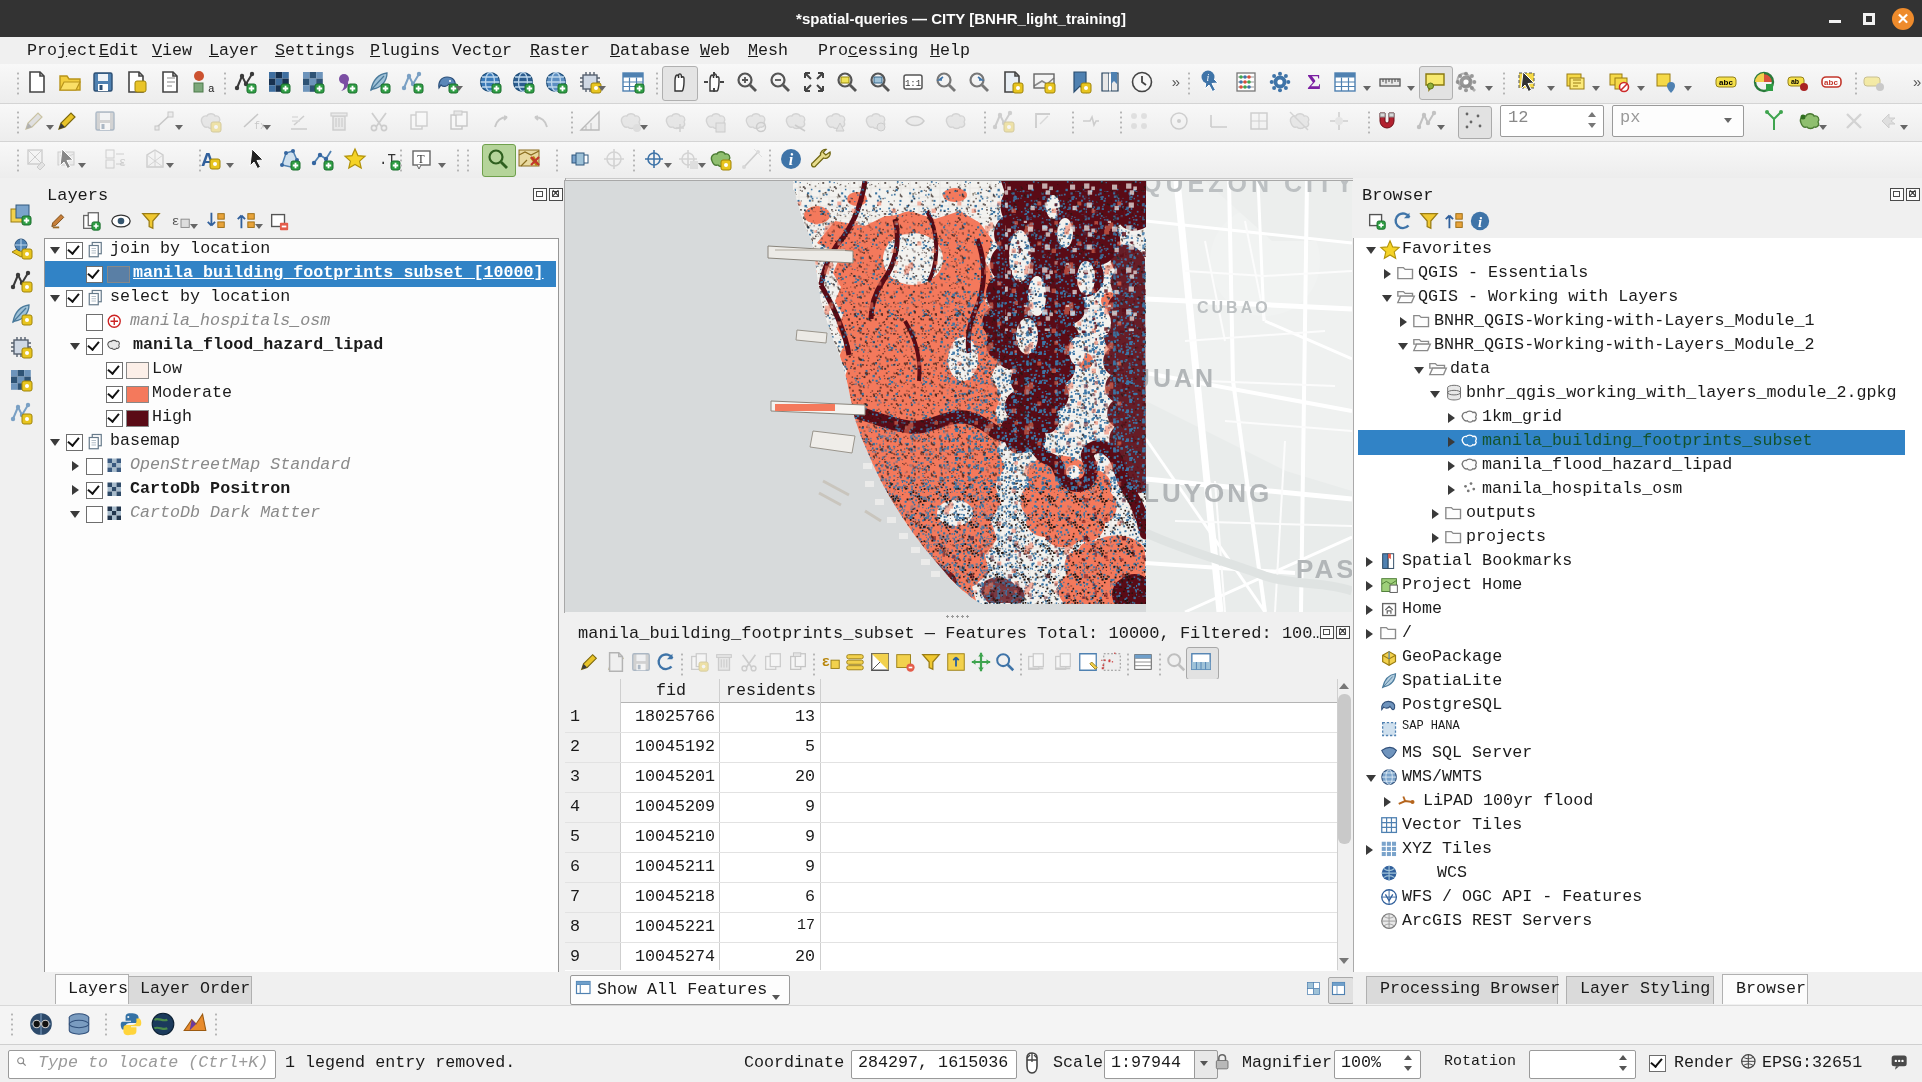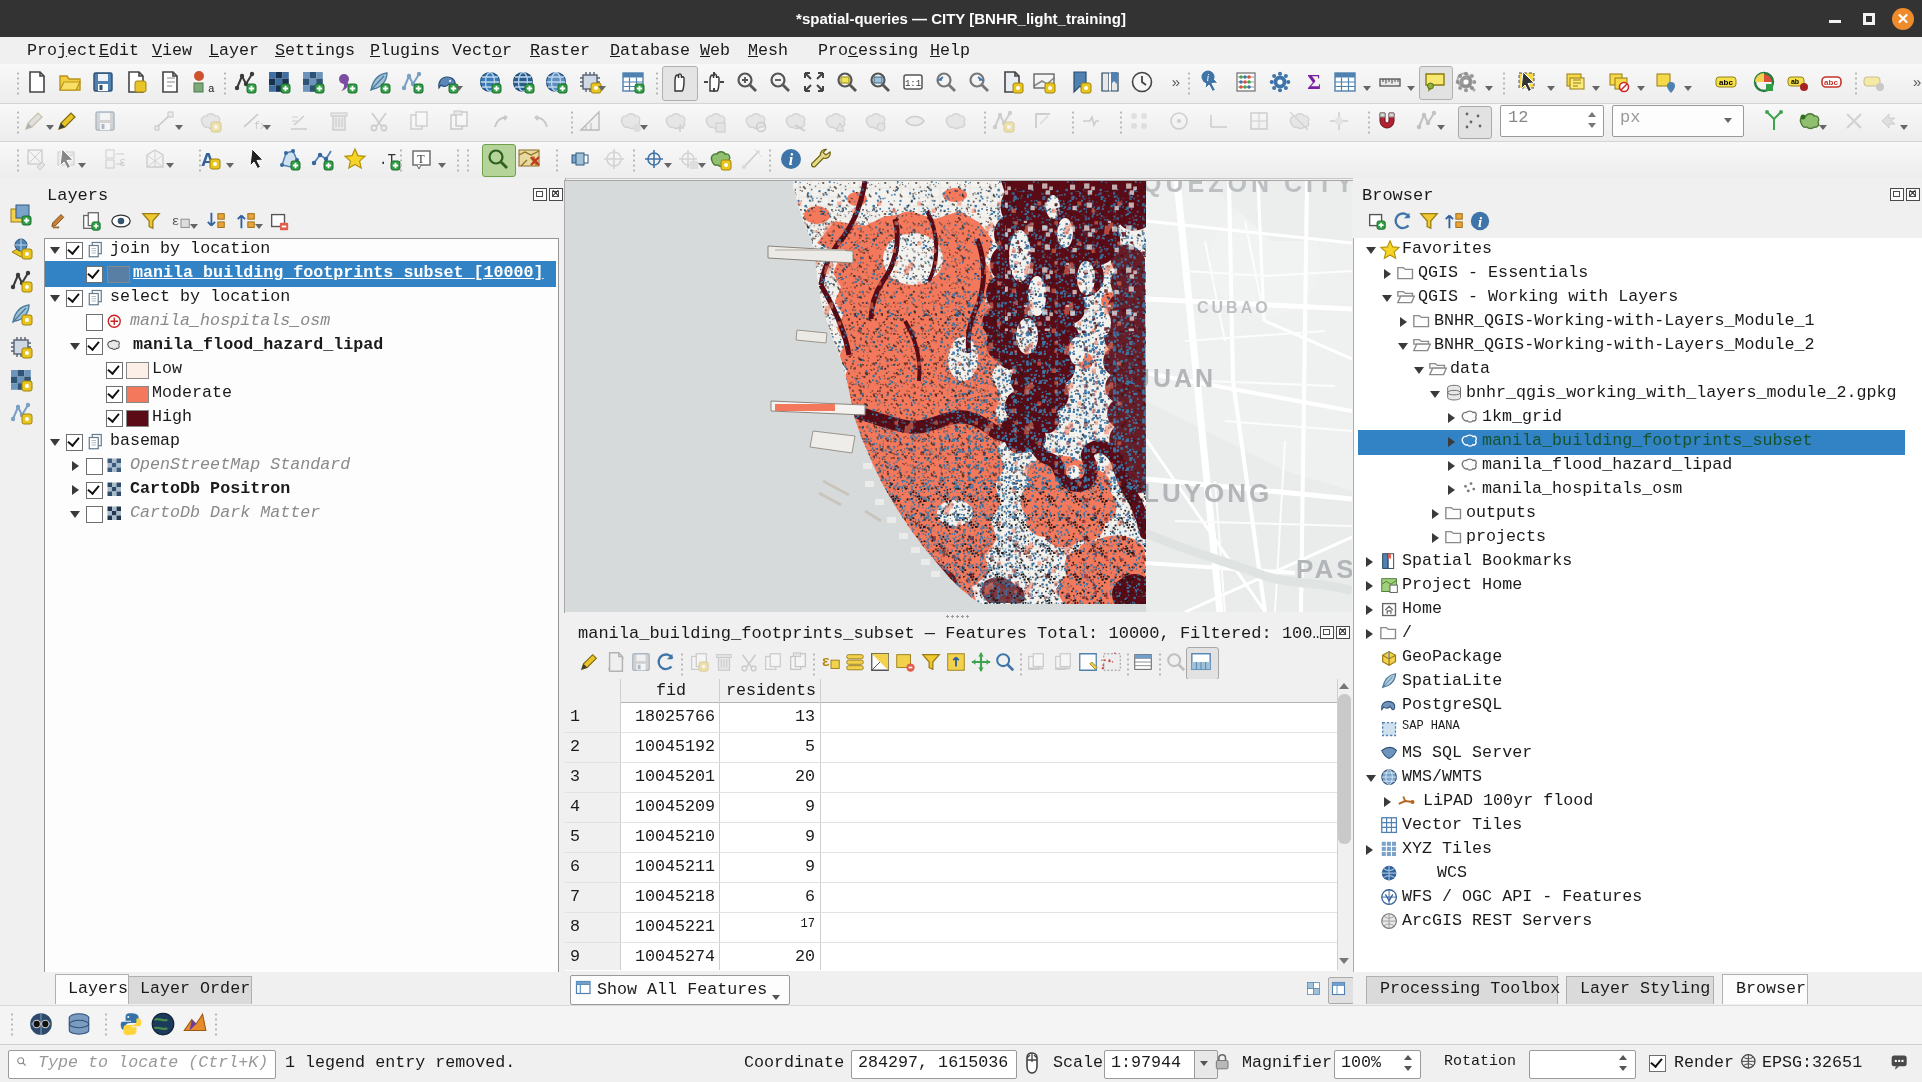--- a/index.html
+++ b/index.html
@@ -1484,21 +1484,21 @@
 <div class="row" style="left:570px;top:857px;font-size:16.7px;">6</div>
 <div class="row" style="left:635px;top:857px;width:80px;text-align:right;font-size:16.7px;">10045211</div>
 <div class="row" style="left:735px;top:857px;width:80px;text-align:right;font-size:16.7px;">9</div>
 <div class="abs" style="left:565px;top:912px;width:772px;height:1px;background:#e2e2e2;"></div>
 <div class="row" style="left:570px;top:887px;font-size:16.7px;">7</div>
 <div class="row" style="left:635px;top:887px;width:80px;text-align:right;font-size:16.7px;">10045218</div>
 <div class="row" style="left:735px;top:887px;width:80px;text-align:right;font-size:16.7px;">6</div>
 <div class="abs" style="left:565px;top:942px;width:772px;height:1px;background:#e2e2e2;"></div>
 <div class="row" style="left:570px;top:917px;font-size:16.7px;">8</div>
 <div class="row" style="left:635px;top:917px;width:80px;text-align:right;font-size:16.7px;">10045221</div>
-<div class="row" style="left:735px;top:917px;width:80px;text-align:right;font-size:12px;">17</div>
+<div class="row" style="left:735px;top:917px;width:80px;text-align:right;font-size:15px;">17</div>
 <div class="abs" style="left:565px;top:972px;width:772px;height:1px;background:#e2e2e2;"></div>
 <div class="row" style="left:570px;top:947px;font-size:16.7px;">9</div>
 <div class="row" style="left:635px;top:947px;width:80px;text-align:right;font-size:16.7px;">10045274</div>
 <div class="row" style="left:735px;top:947px;width:80px;text-align:right;font-size:16.7px;">20</div>
 <div class="abs" style="left:1337px;top:679px;width:15px;height:291px;background:#f0f0f0;border-left:1px solid #cfcfcf;"></div>
 <div class="abs" style="left:1339px;top:683px;width:0;height:0;border-left:5px solid transparent;border-right:5px solid transparent;border-bottom:6px solid #777;"></div>
 <div class="abs" style="left:1339px;top:958px;width:0;height:0;border-left:5px solid transparent;border-right:5px solid transparent;border-top:6px solid #777;"></div>
 <div class="abs" style="left:1338px;top:694px;width:13px;height:150px;background:#c9c9c9;border-radius:6px;"></div>
 <div class="abs" style="left:1353px;top:178px;width:569px;height:794px;background:#fff;border-left:1px solid #aaa;"></div>
 <div class="abs" style="left:1353px;top:178px;width:569px;height:60px;background:#f0f0f0;"></div>
@@ -1720,21 +1720,21 @@
     <rect x="2" y="10" width="8" height="8" fill="#fff" stroke="#4f81b1"></rect>
   </svg>
 <div class="abs" style="left:1328px;top:977px;width:24px;height:25px;background:#e0e0e0;border:1px solid #aaa;border-radius:2px;"></div>
 <svg class="abs" style="left:1331px;top:981px;" width="18" height="18" viewBox="0 0 24 24">
     <rect x="2" y="2" width="16" height="16" fill="#fff" stroke="#4f81b1" stroke-width="1.5"></rect>
     <path d="M2 6h16M8 6v12" stroke="#4f81b1"></path>
     <rect x="2" y="2" width="16" height="4" fill="#6f9fca"></rect>
   </svg>
 <div class="abs" style="left:1353px;top:972px;width:569px;height:33px;background:#f0f0f0;"></div>
 <div class="abs" style="left:1366px;top:976px;width:190px;height:27px;background:#dadada;border:1px solid #b0b0b0;border-bottom:none;"></div>
-<div class="row" style="left:1380px;top:979px;font-size:16.7px;">Processing Toolbox</div>
+<div class="row" style="left:1380px;top:979px;font-size:16.7px;">Processing Browser</div>
 <div class="abs" style="left:1566px;top:976px;width:146px;height:27px;background:#dadada;border:1px solid #b0b0b0;border-bottom:none;"></div>
 <div class="row" style="left:1580px;top:979px;font-size:16.7px;">Layer Styling</div>
 <div class="abs" style="left:1722px;top:974px;width:84px;height:29px;background:#fcfcfc;border:1px solid #b0b0b0;border-bottom:none;"></div>
 <div class="row" style="left:1736px;top:979px;font-size:16.7px;">Browser</div>
 <div class="abs" style="left:0;top:1005px;width:1922px;height:39px;background:#f4f4f4;border-top:1px solid #d8d8d8;"></div>
 <div class="tbsep" style="left:10px;top:1012px;"></div>
 <svg class="abs" style="left:28px;top:1011px;" width="26" height="26" viewBox="0 0 24 24">
     <circle cx="12" cy="12" r="10" fill="#2d4a6b"></circle>
     <path d="M3 12h18M12 2v20" stroke="#7a9cc0"></path>
     <circle cx="8" cy="12" r="3.4" fill="#111"></circle>

